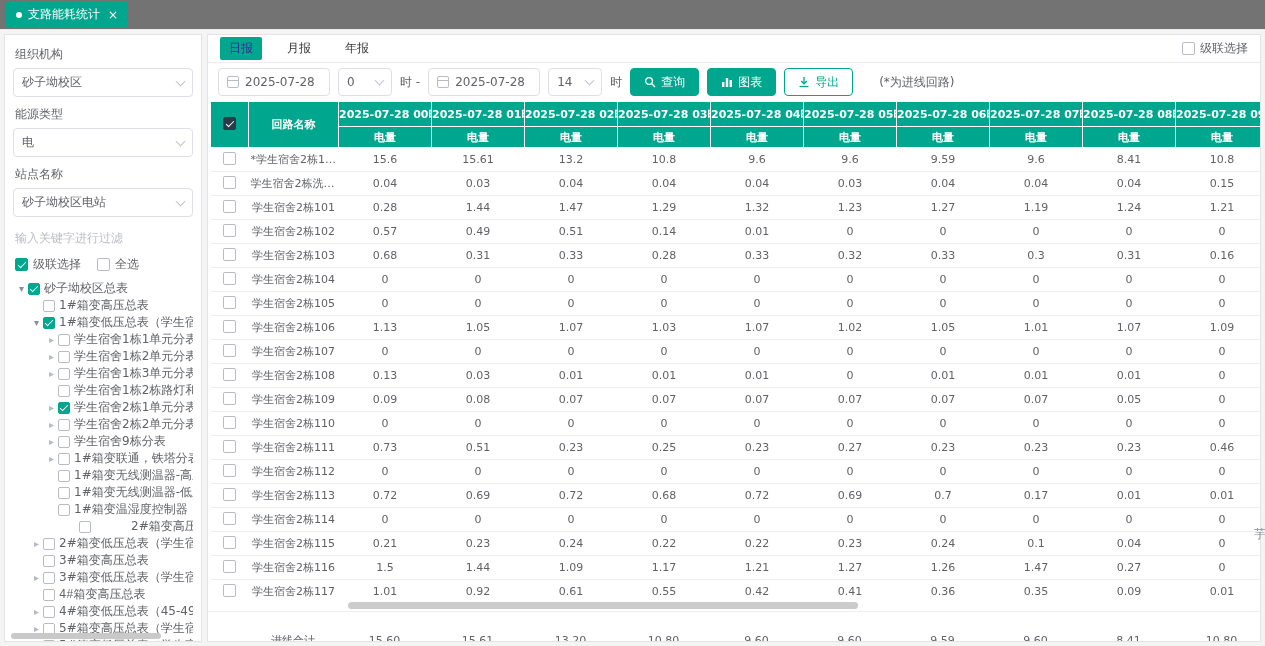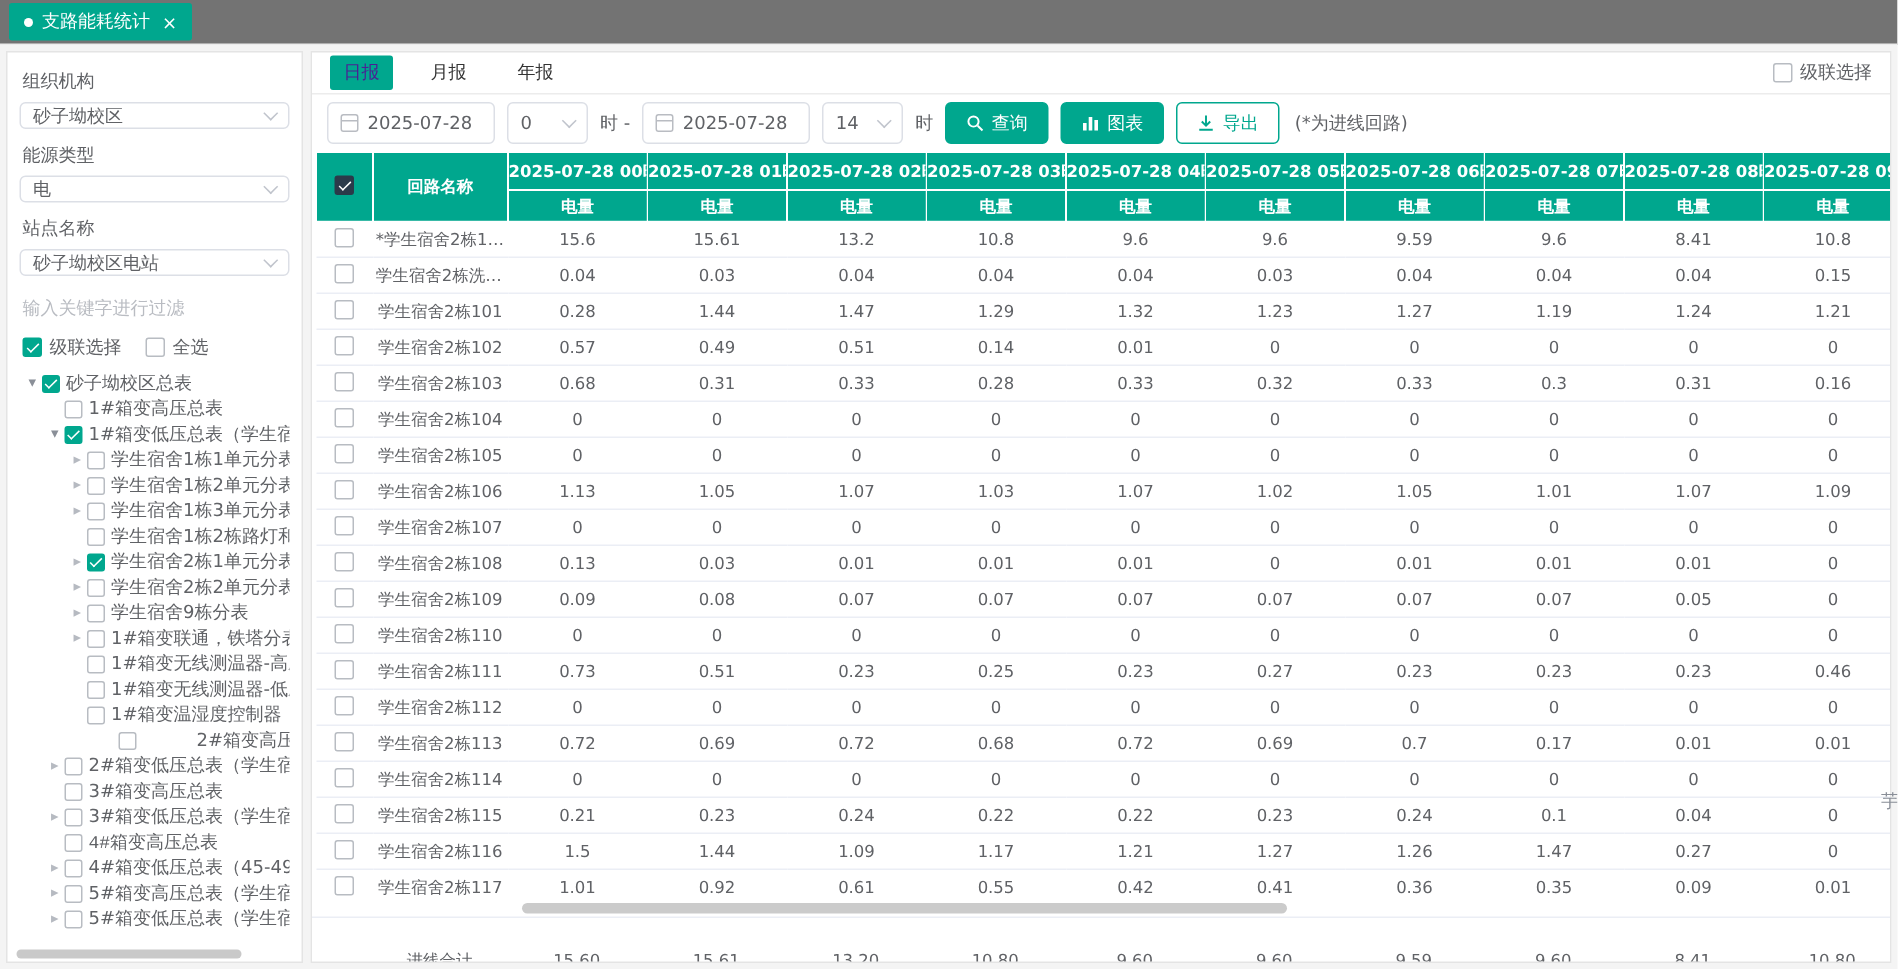--- a/index.html
+++ b/index.html
@@ -14,21 +14,21 @@
   .topbar { height:30px; background:#737373; border-bottom:1px solid #ececec; display:flex; align-items:center; padding-left:6px; }
   .win-tab { display:inline-flex; align-items:center; gap:6px; background:var(--accent); color:#fff; padding:4px 10px; border-radius:2px; cursor:pointer; }
   .win-dot { width:6px; height:6px; border-radius:50%; background:#fff; }
   .win-close { margin-left:2px; font-size:12px; }
 
   .content { display:flex; gap:5px; padding:4px; height:616px; }
 
   
   .sidebar { width:198px; background:#fff; border:1px solid #e4e4e4; padding:8px 8px 0 8px; overflow:hidden; position:relative; flex:none; }
   .field-label { color:#606266; margin:3px 0 5px 2px; }
-  .select { height:18px; border:1px solid #dcdfe6; border-radius:4px; display:flex; align-items:center; justify-content:space-between; padding:0 8px; margin-bottom:9px; color:#606266; background:#fff; cursor:pointer; }
+  .select { height:29px; border:1px solid #dcdfe6; border-radius:4px; display:flex; align-items:center; justify-content:space-between; padding:0 8px; margin-bottom:9px; color:#606266; background:#fff; cursor:pointer; }
   .chev { width:7px; height:7px; border-right:1px solid #c0c4cc; border-bottom:1px solid #c0c4cc; transform:rotate(45deg); margin-top:-3px; flex:none; }
   .filter-input { width:100%; border:none; outline:none; height:22px; margin:1px 0 4px 2px; color:#606266; font-size:12px; background:transparent; }
   .filter-input::placeholder { color:#b9bcc2; }
   .cb-rows { display:flex; gap:16px; margin:3px 0 7px 2px; }
   .cb-row { display:flex; align-items:center; gap:5px; cursor:pointer; color:#606266; }
   .cb { width:13px; height:13px; border:1px solid #b8bcc2; border-radius:2px; background:#fff; display:inline-block; position:relative; flex:none; }
   .cb.checked { background:var(--accent); border-color:var(--accent); }
   .cb.checked::after, .cb.dark::after { content:""; position:absolute; left:4px; top:1px; width:3px; height:7px; border-right:1.5px solid #fff; border-bottom:1.5px solid #fff; transform:rotate(45deg); }
   .cb.dark { background:#2b3a4a; border-color:#2b3a4a; }
   .tree { margin-top:1px; }
@@ -49,21 +49,21 @@
   .show-cost { margin-left:auto; display:flex; align-items:center; gap:5px; color:#606266; cursor:pointer; }
   .toolbar { display:flex; align-items:center; gap:8px; padding:5px 10px; flex:none; }
   .date-input { width:112px; height:28px; border:1px solid #dcdfe6; border-radius:4px; display:flex; align-items:center; gap:6px; padding:0 8px; color:#606266; cursor:pointer; }
   .cal { width:12px; height:12px; border:1px solid #b9bcc2; border-radius:2px; position:relative; flex:none; }
   .cal::before { content:""; position:absolute; top:3px; left:0; right:0; border-top:1px solid #b9bcc2; }
   .hour-select { width:54px; height:28px; border:1px solid #dcdfe6; border-radius:4px; display:flex; align-items:center; justify-content:space-between; padding:0 8px; color:#606266; cursor:pointer; }
   .tb-label { color:#606266; }
   .btn { height:28px; border-radius:4px; display:inline-flex; align-items:center; gap:5px; padding:0 13px; cursor:pointer; border:1px solid var(--accent); font-size:12px; }
   .btn.solid { background:var(--accent); color:#fff; }
   .btn.plain { background:#fff; color:var(--accent); }
-  .note { color:#606266; margin-left:2px; }
+  .note { color:#606266; margin-left:18px; }
 
   .table-zone { height:500px; overflow:hidden; padding:0 2px; flex:none; }
   table.data, table.foot { border-collapse:collapse; table-layout:fixed; width:1058px; font-size:11px; }
   table.data th { background:var(--accent); color:#fff; font-weight:bold; height:25px; border:1px solid rgba(255,255,255,.45); white-space:nowrap; overflow:hidden; padding:0; }
   table.data th.sub { height:21px; }
   table.data td { height:24px; text-align:center; border-bottom:1px solid #ebeef5; color:#606266; white-space:nowrap; overflow:hidden; text-overflow:ellipsis; padding:0 2px; }
   .cb-cell { text-align:center; }
   .hscroll-row { height:10px; flex:none; position:relative; }
   .hscroll-thumb { position:absolute; left:140px; top:1px; width:510px; height:7px; background:#cbcbcb; border-radius:4px; cursor:pointer; }
   .footer-wrap { flex:none; border-top:1px solid #ebeef5; padding:16px 2px; }

